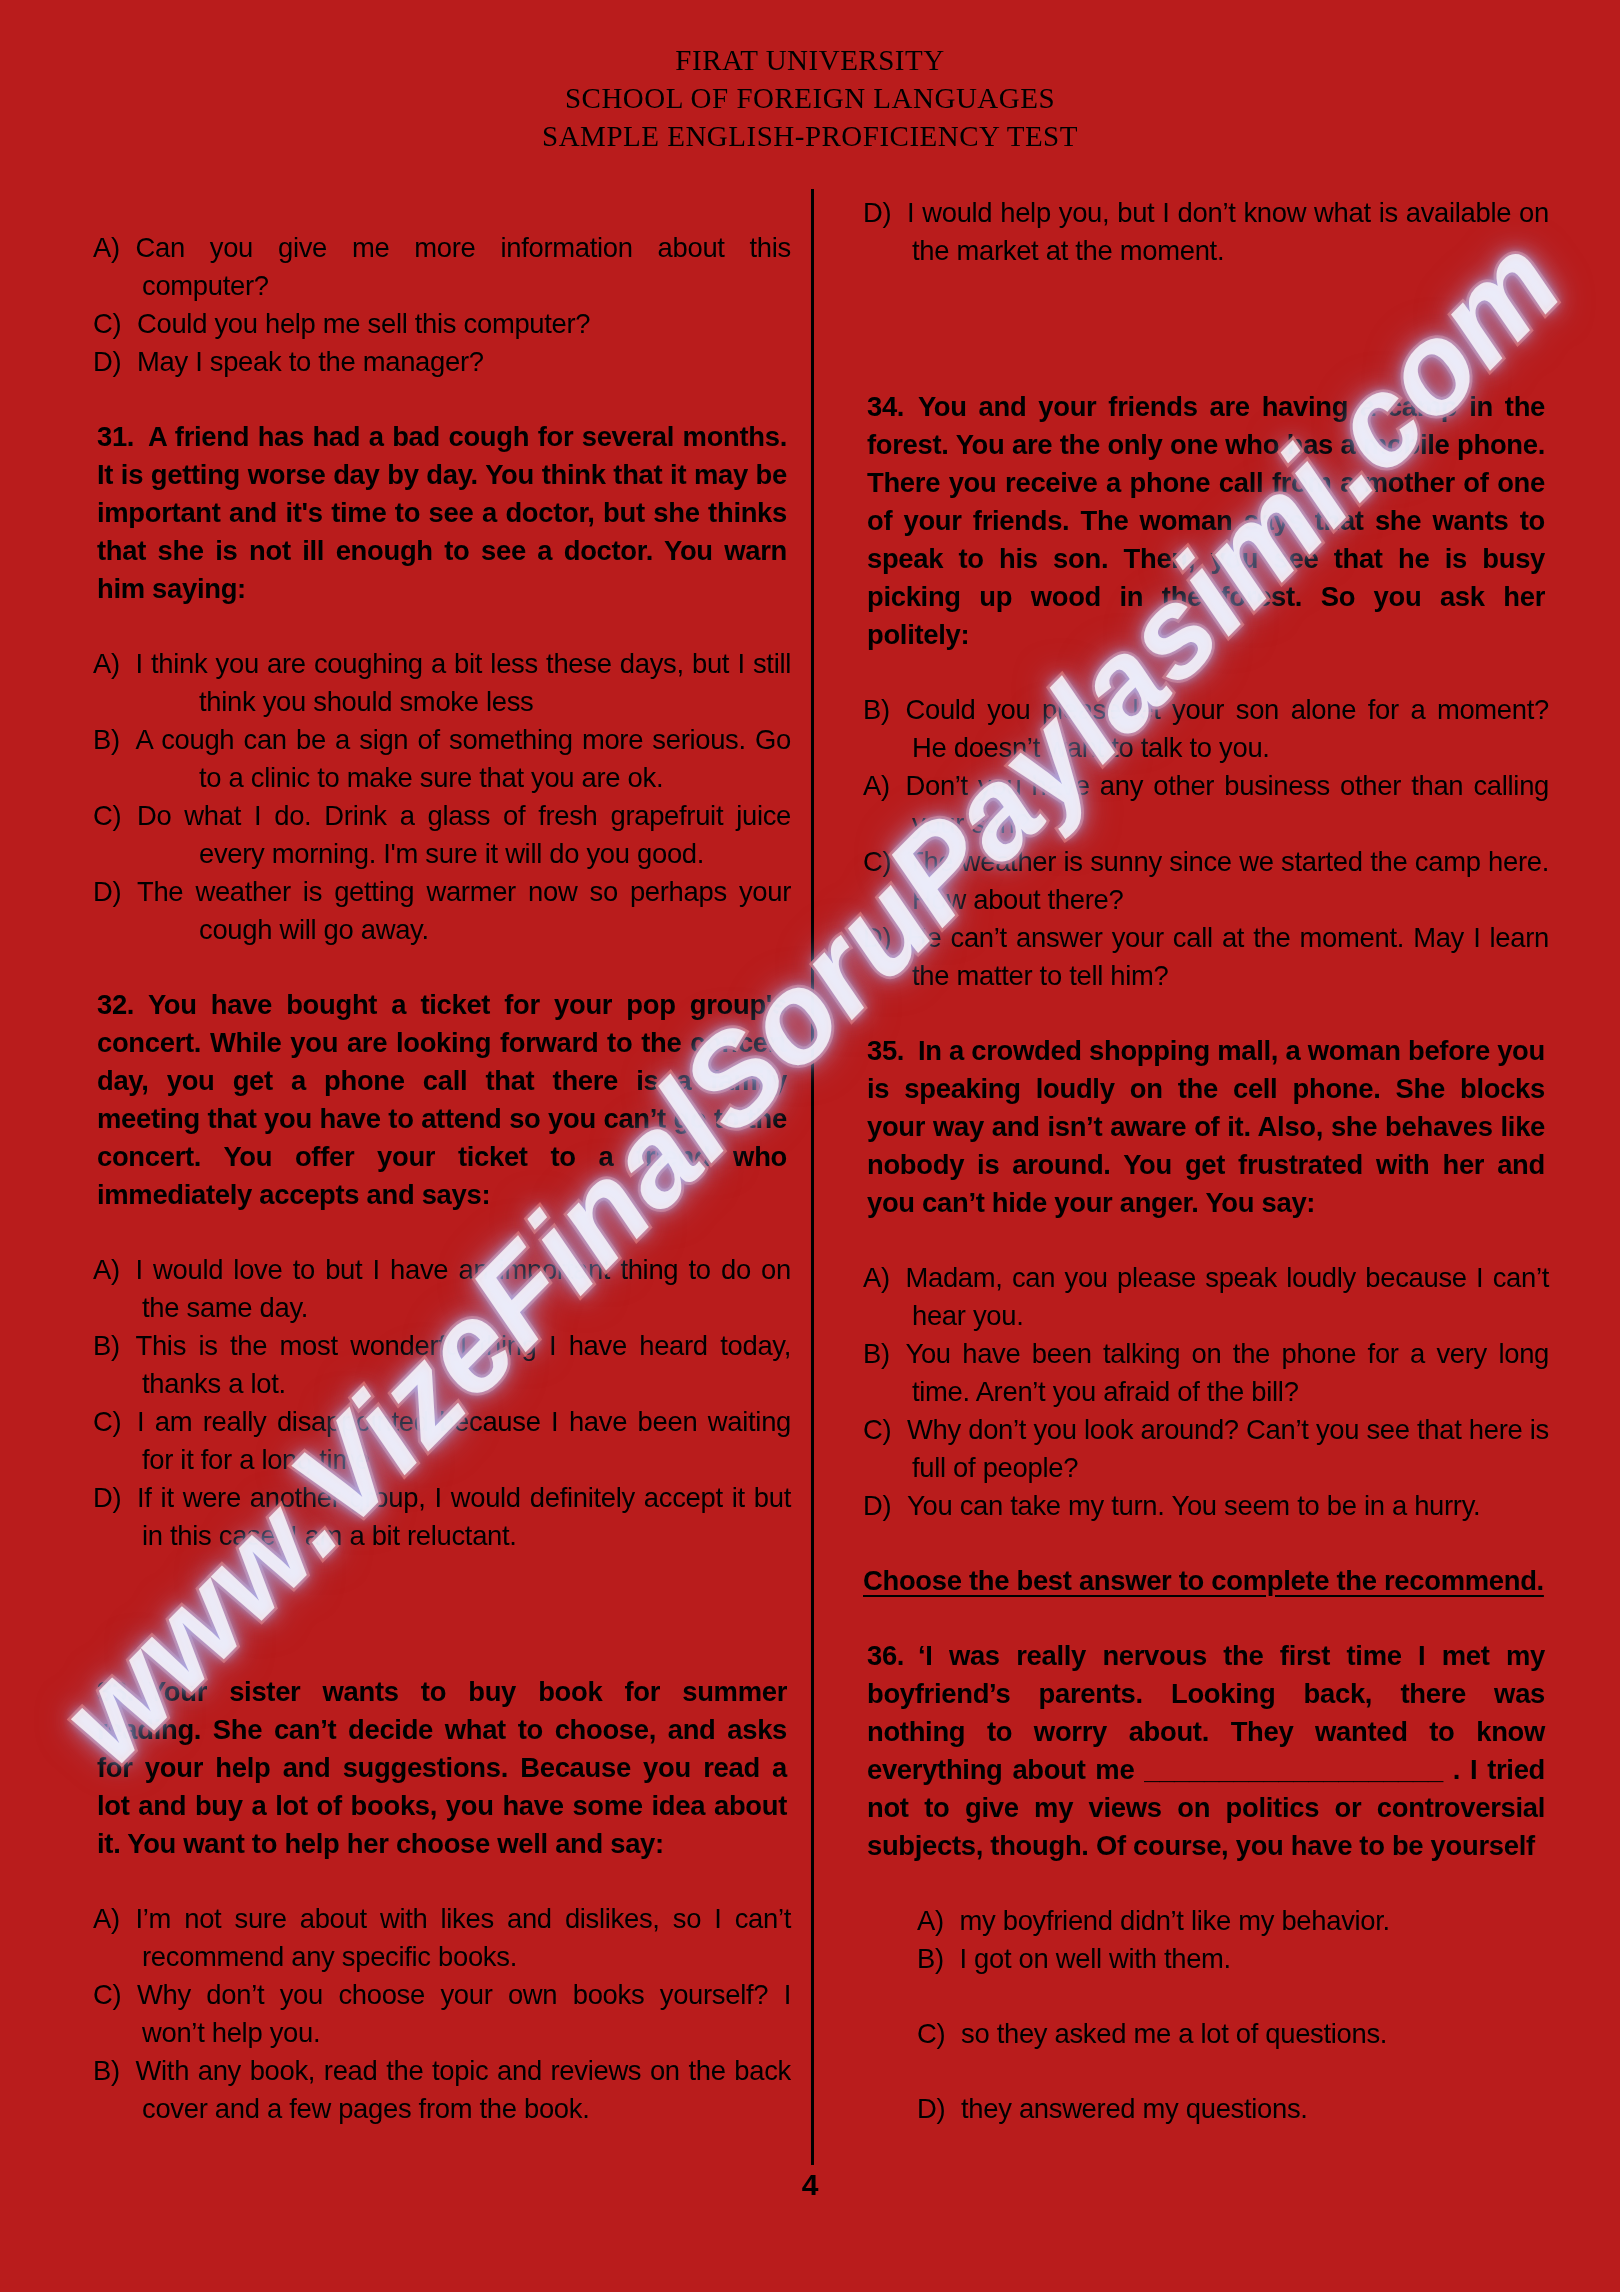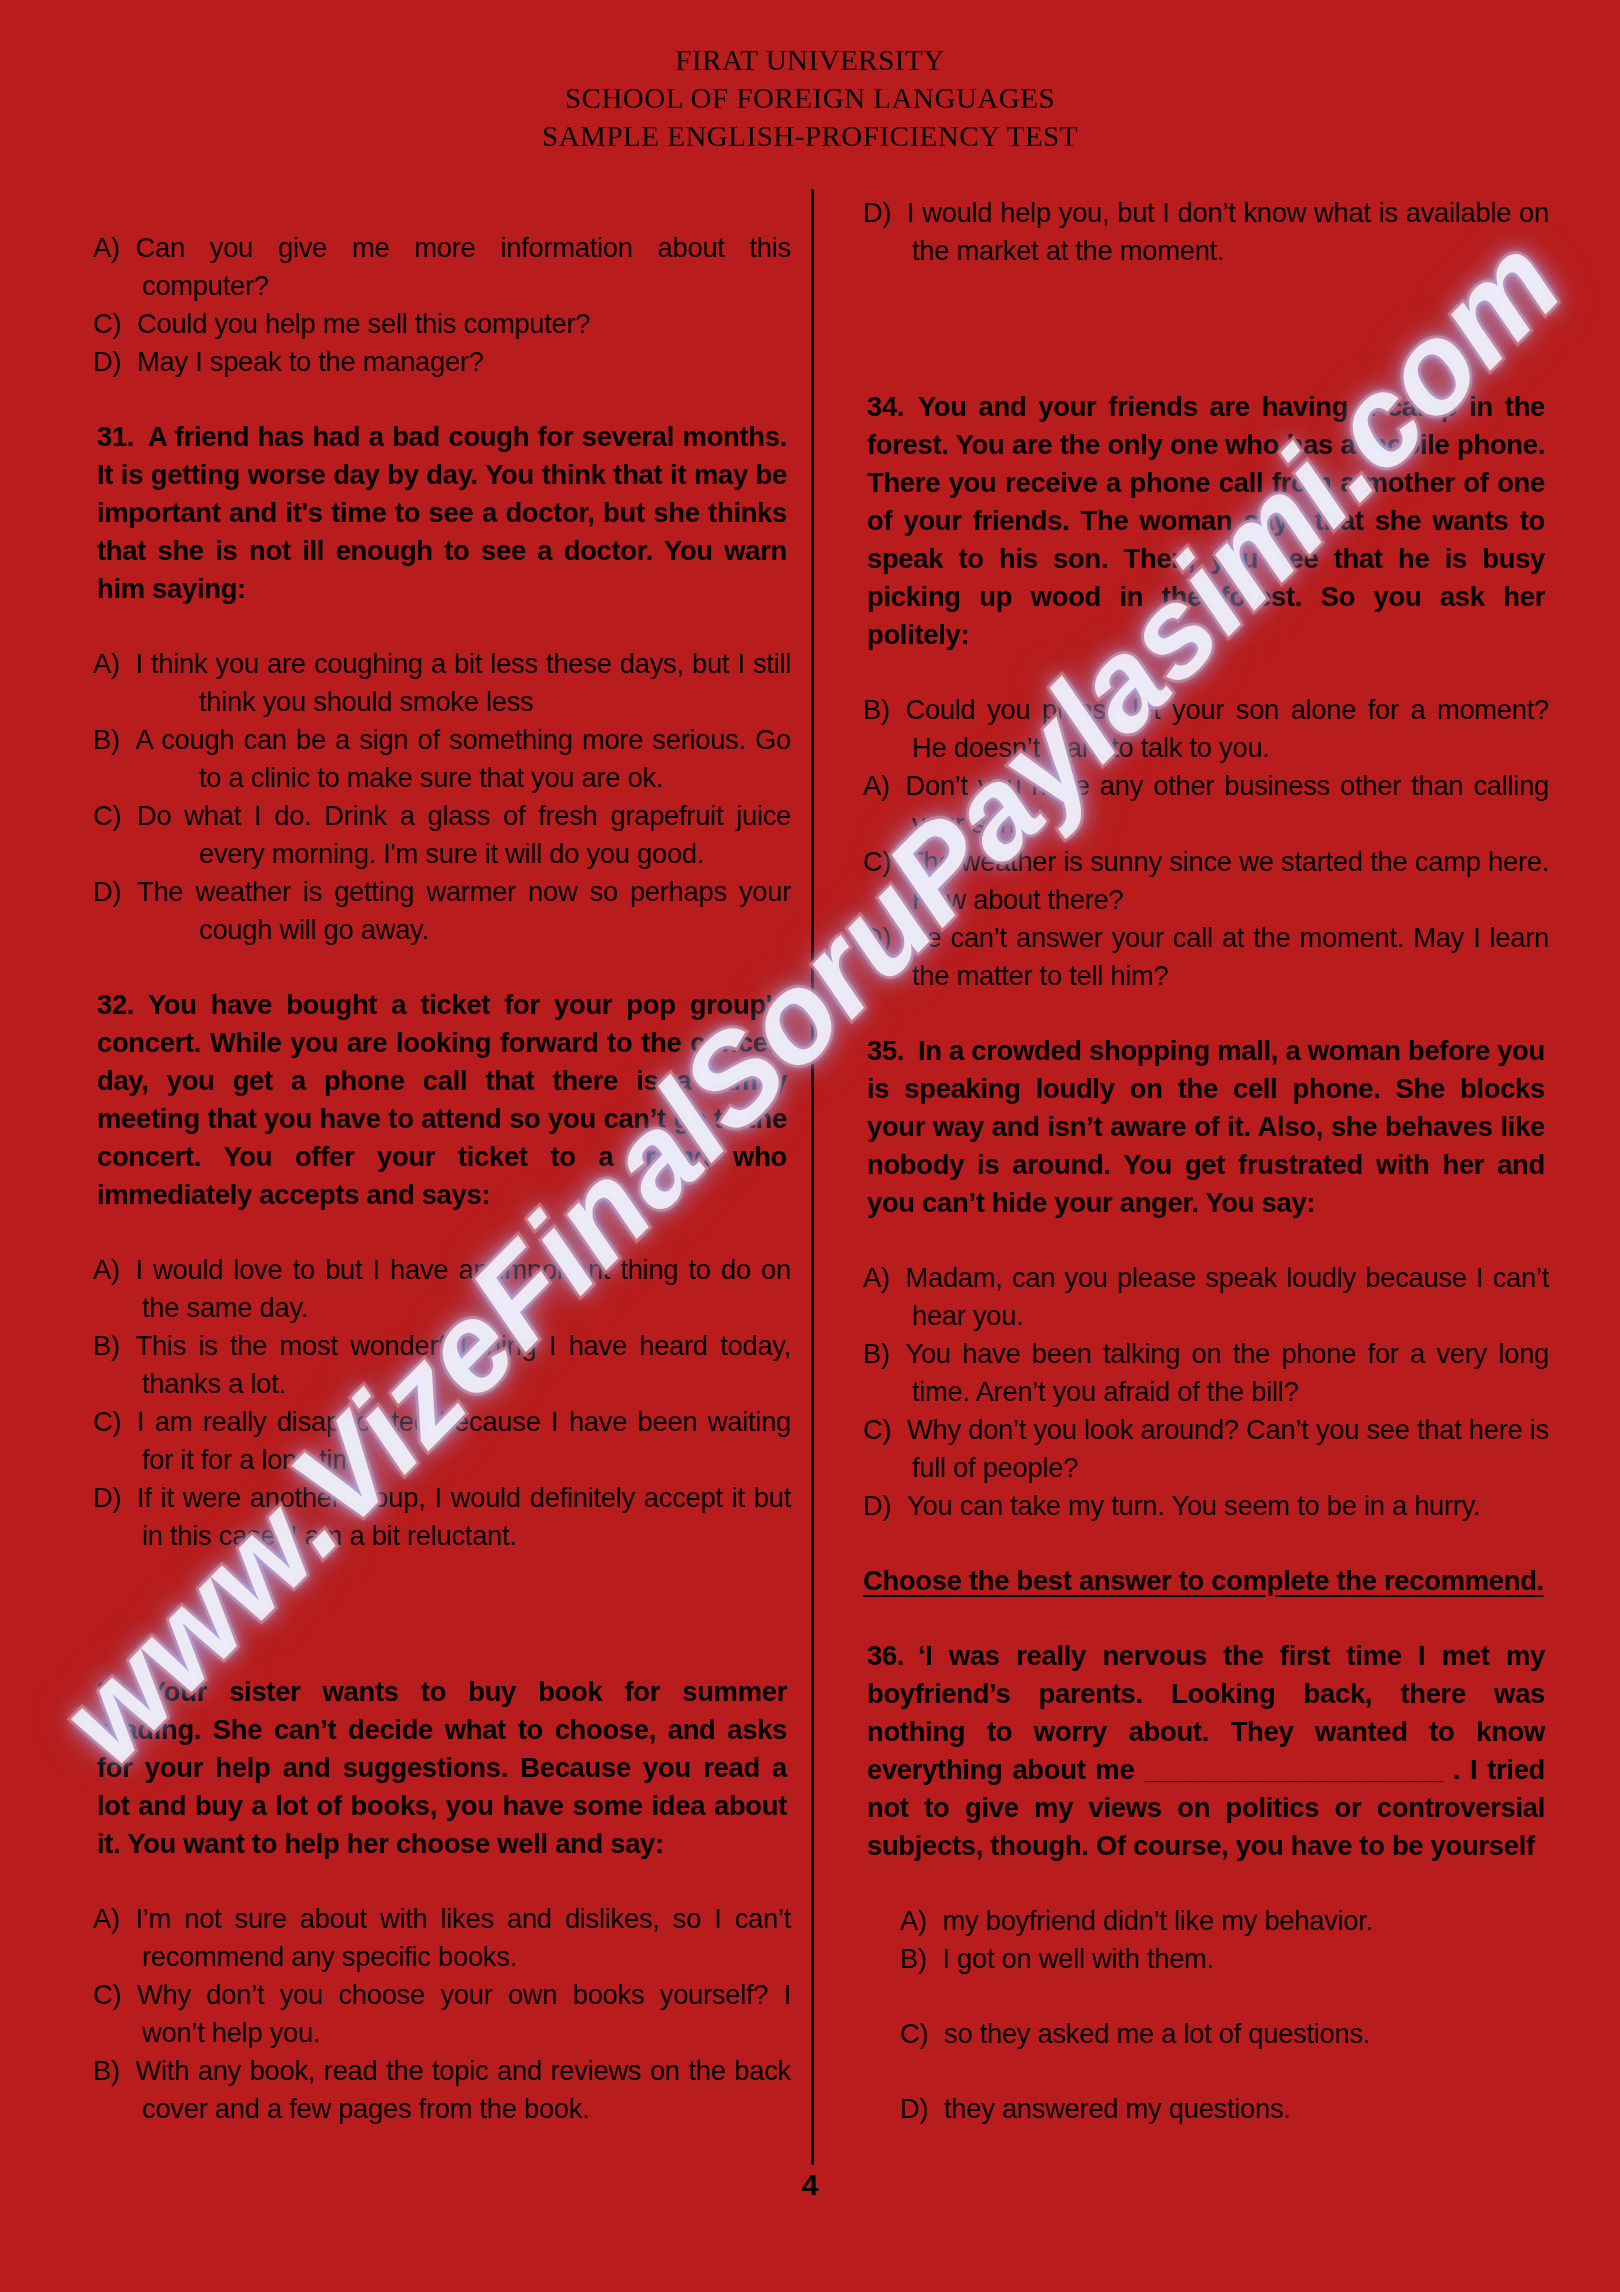--- a/index.html
+++ b/index.html
@@ -34,21 +34,21 @@
   .q-stem { margin:4px; font-weight:bold; text-align:justify; }
   .q-num { margin-right:13.7px; }
 
   .opts { margin-top:37px; }
   .opts.standalone { margin-top:0; }
   .opt {
     margin:0; text-align:justify;
     padding-left:49px; text-indent:-49px;
   }
   .opts.deep .opt { padding-left:106px; text-indent:-106px; }
-  .opts.q36 { margin-left:37px; }
+  .opts.q36 { margin-left:54px; }
   .opt.gap { margin-top:37px; }
   .opt-letter { margin-right:15.7px; }
 
   .heading {
     margin:37px 0 0; font-weight:bold;
     text-decoration:underline; text-underline-offset:4.9px;
   }
 
   .watermark {
     position:absolute; left:810px; top:1000px;

